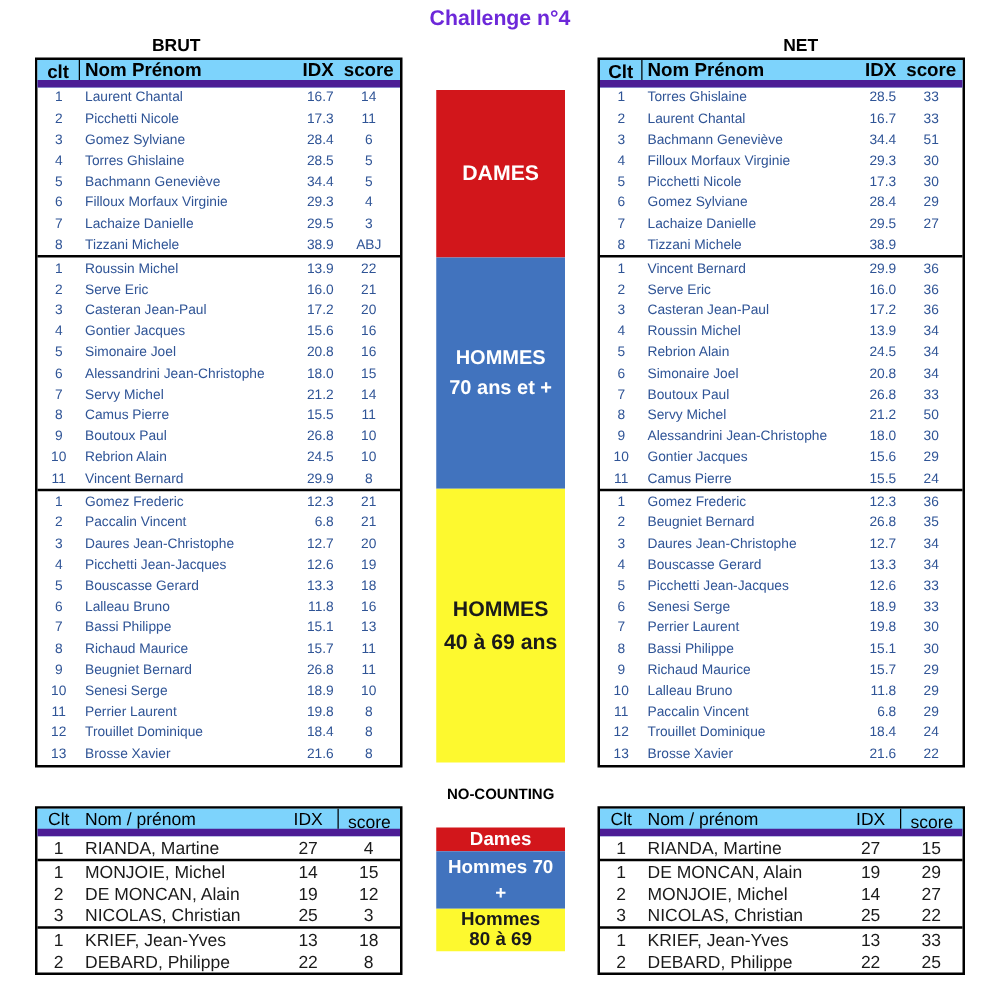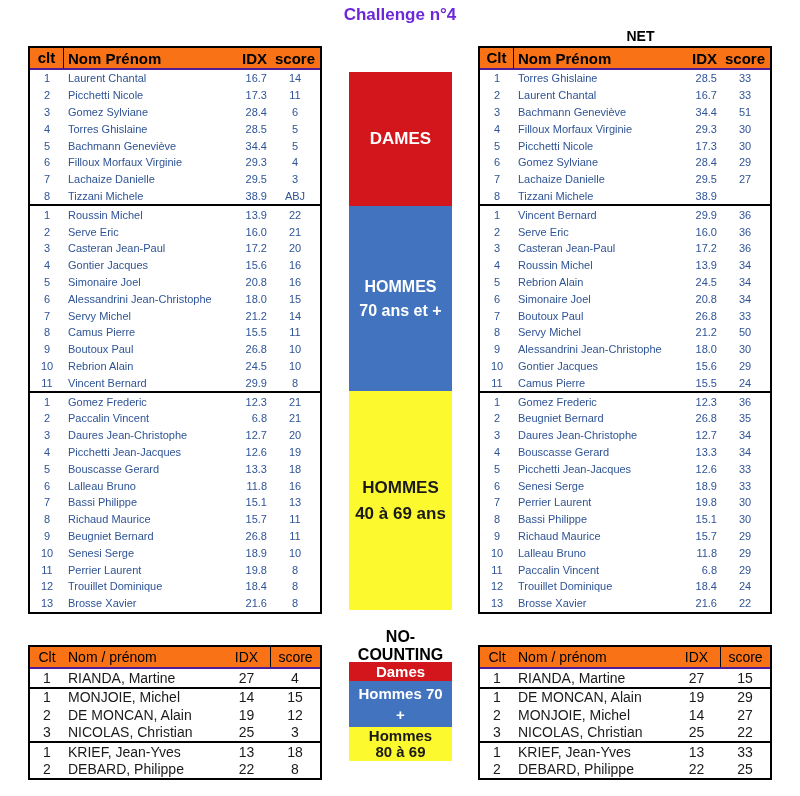--- a/index.html
+++ b/index.html
@@ -19,21 +19,21 @@
 
   .rtable{
     position:absolute;width:294px;border:2px solid #000;background:#fff;box-sizing:border-box;
   }
   .rtable.top{top:46px;}
   .rtable.bottom{top:645px;}
   .tleft{left:28px;}
   .tright{left:478px;}
 
   .trow{display:flex;align-items:center;box-sizing:border-box;}
-  .thead{background:#f97316;font-weight:bold;height:22px;font-size:15px;color:#000;border-bottom:2px solid #4c1d95;}
+  .thead{background:#7dd3fc;font-weight:bold;height:22px;font-size:15px;color:#000;border-bottom:6px solid #4c1d95;}
   .rtable.top .tgroup .trow{height:16.8px;font-size:11px;color:#2f5496;}
   .rtable.bottom .thead{font-weight:normal;font-size:14px;}
   .rtable.bottom .tgroup .trow{height:17.5px;font-size:14px;color:#1a1a1a;}
   .tgroup + .tgroup{border-top:2px solid #000;}
 
   .tcell{box-sizing:border-box;white-space:nowrap;overflow:hidden;}
   .c0{width:34px;text-align:center;flex:0 0 auto;}
   .c1{flex:1 1 auto;text-align:left;padding-left:4px;}
   .c2{width:44px;text-align:right;padding-right:3px;flex:0 0 auto;}
   .c3{width:50px;text-align:center;flex:0 0 auto;}
@@ -46,39 +46,40 @@
   .bands .band{
     display:flex;flex-direction:column;justify-content:center;align-items:center;
     font-weight:bold;text-align:center;
   }
   .bands .band:nth-child(1){height:134px;font-size:17px;}
   .bands .band:nth-child(2){height:185px;font-size:16px;line-height:24px;}
   .bands .band:nth-child(3){height:219px;font-size:17px;line-height:26px;}
 
   .nc-label{
     position:absolute;left:349px;top:628px;width:103px;text-align:center;
-    font-size:16px;font-weight:bold;color:#000;
+    font-size:12px;font-weight:bold;color:#000;
   }
 
   .legend{position:absolute;left:349px;top:662px;width:103px;}
   .legend .band{
     display:flex;flex-direction:column;justify-content:center;align-items:center;
     font-weight:bold;text-align:center;font-size:15px;
   }
   .legend .band:nth-child(1){height:19px;}
   .legend .band:nth-child(2){height:46px;line-height:21px;}
   .legend .band:nth-child(3){height:34px;line-height:16px;}
 </style>
 </head>
 <body>
 
 <div class="page">
 
   <div class="title">Challenge n°4</div>
 
+  <div class="tbl-label brut-label">BRUT</div>
   <div class="tbl-label net-label">NET</div>
 
   <div class="rtable top tleft">
       <div class="trow thead">
         <div class="tcell c0">clt</div>
         <div class="tcell c1">Nom Prénom</div>
         <div class="tcell c2">IDX</div>
         <div class="tcell c3">score</div>
       </div>
       <div class="tgroup">

